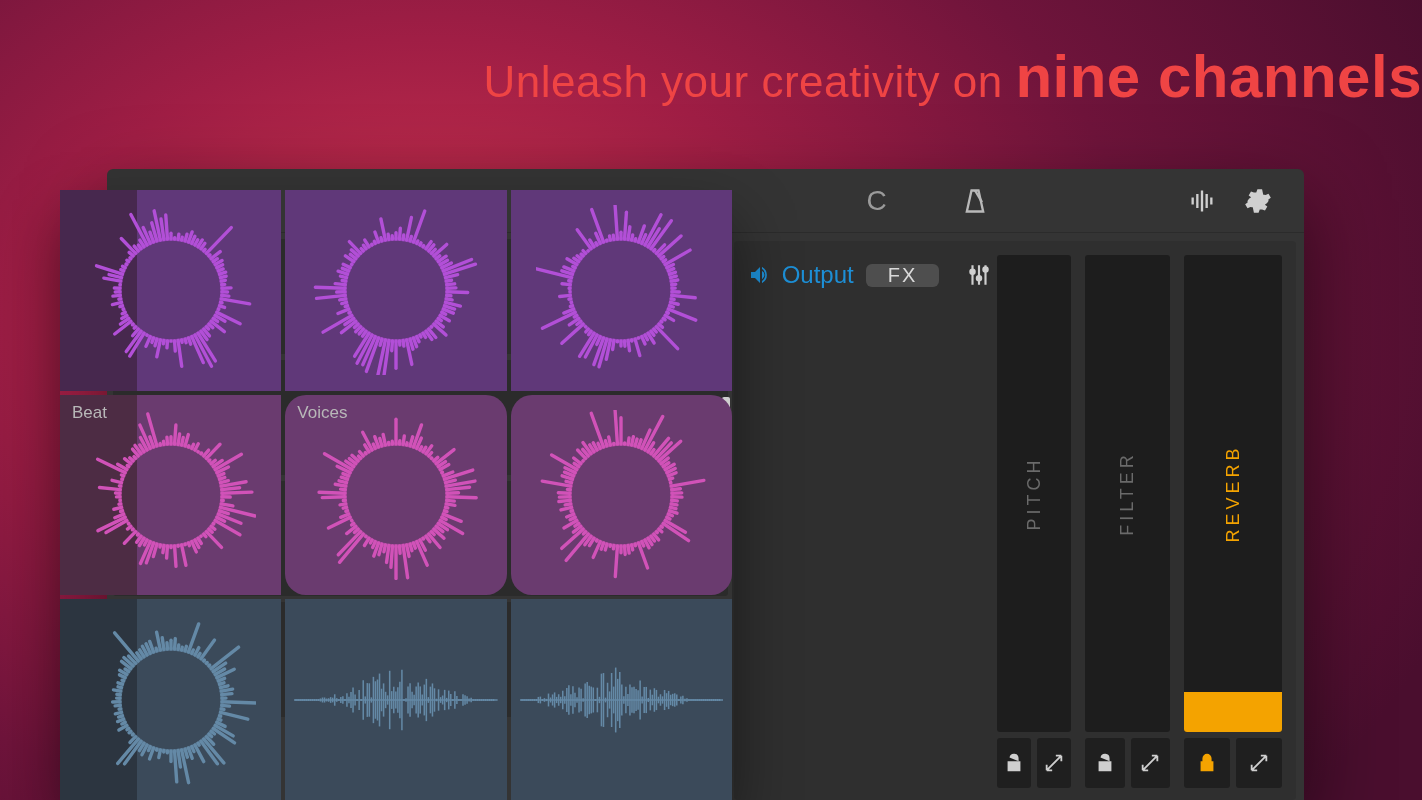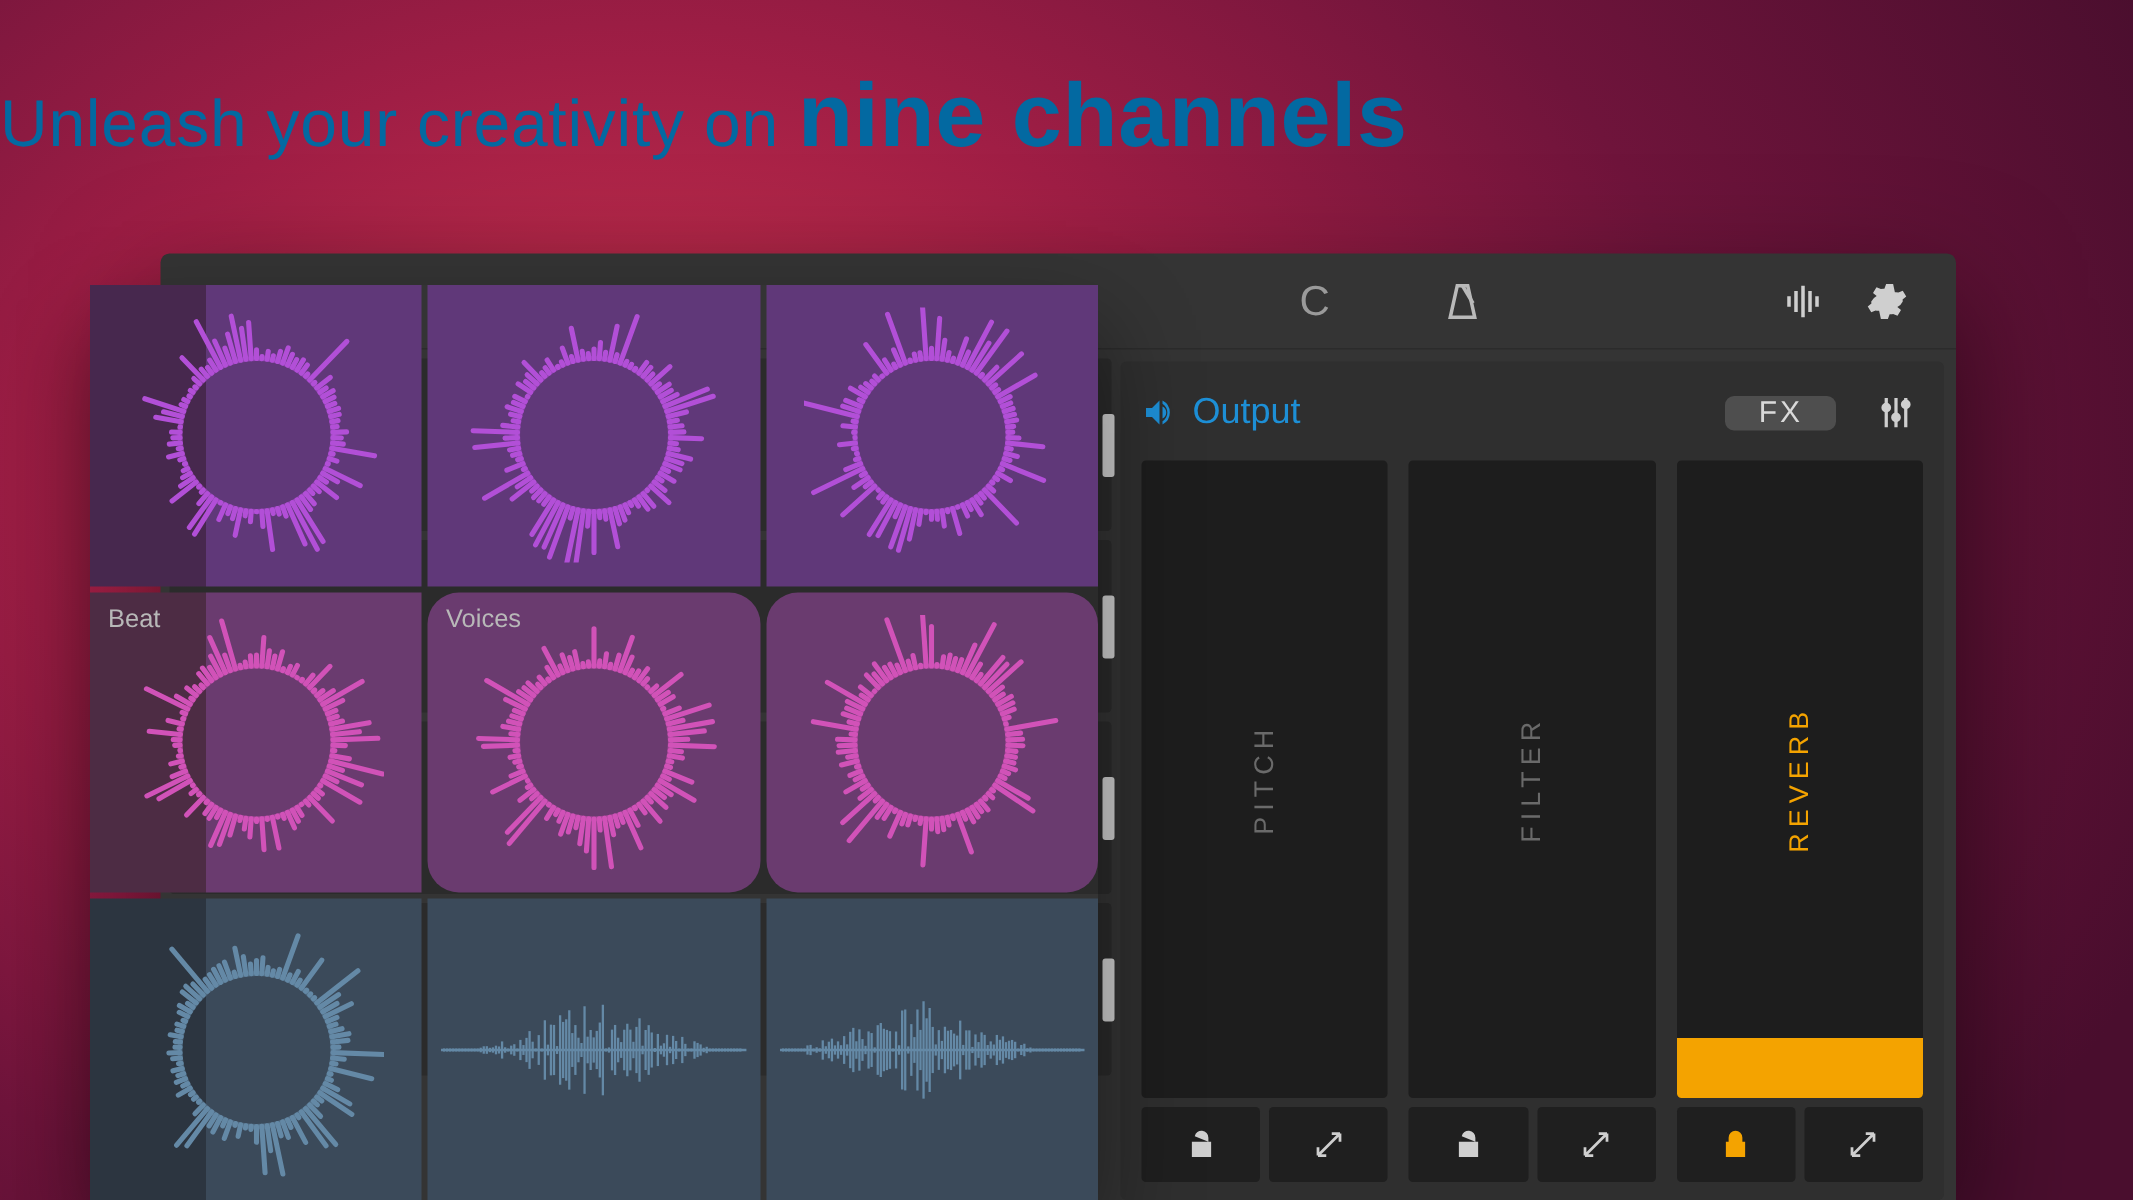--- a/index.html
+++ b/index.html
@@ -2,21 +2,21 @@
 <html><head>
 <meta charset="utf-8">
 <style>
   *{box-sizing:border-box;margin:0;padding:0;}
   html,body{width:1422px;height:800px;overflow:hidden;font-family:-apple-system,Helvetica,Arial,sans-serif;}
   body{
     background:radial-gradient(ellipse 1100px 800px at 30% 40%,#d1344f 0%,#a01e45 35%,#6f143b 65%,#4a0e2e 100%);
     position:relative;
   }
   .headline{
-    position:absolute;top:42px;left:0;right:0;text-align:left;color:#0369a1;
+    position:absolute;top:42px;left:0;right:0;text-align:right;color:#ef4444;
     font-size:44px;font-weight:300;letter-spacing:.5px;pointer-events:none;
   }
   .headline .bold{font-size:60px;font-weight:600;}
 
   
   .app-window{
     position:absolute;left:107px;top:169px;width:1197px;height:631px;
     background:#343434;border-radius:6px 6px 0 0;
     box-shadow:0 30px 80px rgba(0,0,0,.55);
     display:flex;flex-direction:column;
@@ -45,21 +45,21 @@
     flex:0 0 auto;height:115px;background:#2b2b2b;border-radius:3px;position:relative;
   }
   .rail-slot::after{
     content:"";position:absolute;right:-2px;top:50%;transform:translateY(-50%);
     width:8px;height:42px;background:#cfcfcf;border-radius:2px;
   }
 
   
   .output{
     flex:1;background:#2f2f2f;margin:8px 8px 0 0;border-radius:4px;
-    display:flex;flex-direction:column;padding:14px 14px 12px 14px;
+    display:flex;flex-direction:row;padding:14px 14px 12px 14px;
   }
   .out-header{display:flex;align-items:center;gap:12px;height:40px;margin-bottom:12px;}
   .out-label{color:#1d8fd6;font-size:24px;display:flex;align-items:center;gap:10px;}
   .out-label svg{width:24px;height:24px;fill:#1d8fd6;}
   .fx-chip{
     margin-left:auto;background:#4e4e4e;color:#d9d9d9;border-radius:6px;
     padding:0 22px;font-size:20px;letter-spacing:2px;cursor:pointer;
   }
   .sliders-icon{width:36px;height:36px;margin-left:10px;display:flex;align-items:center;justify-content:center;cursor:pointer;}
   .sliders-icon svg{width:26px;height:26px;stroke:#cfcfcf;fill:none;stroke-width:2;}

